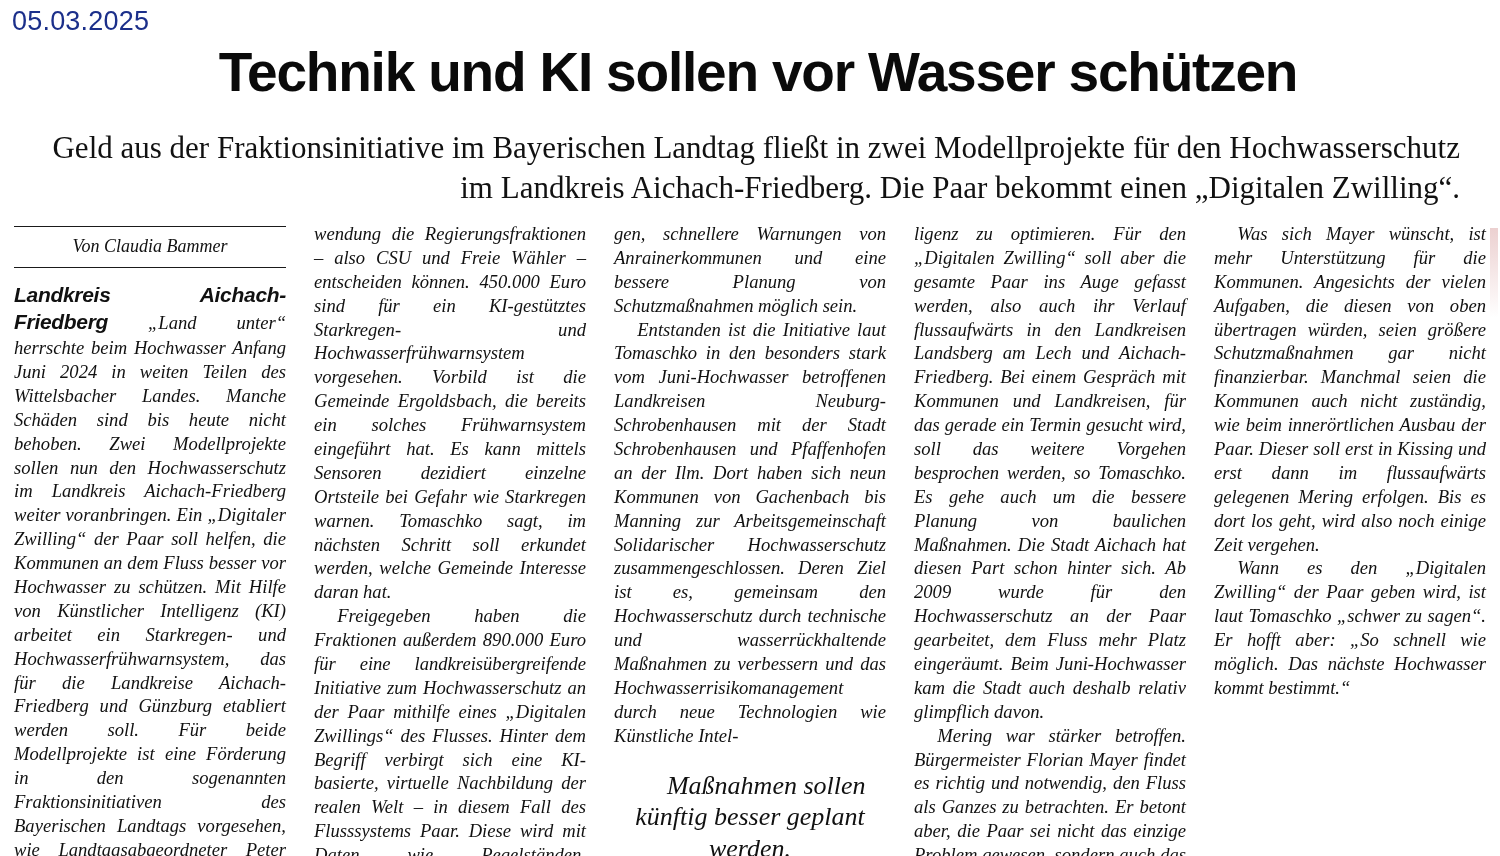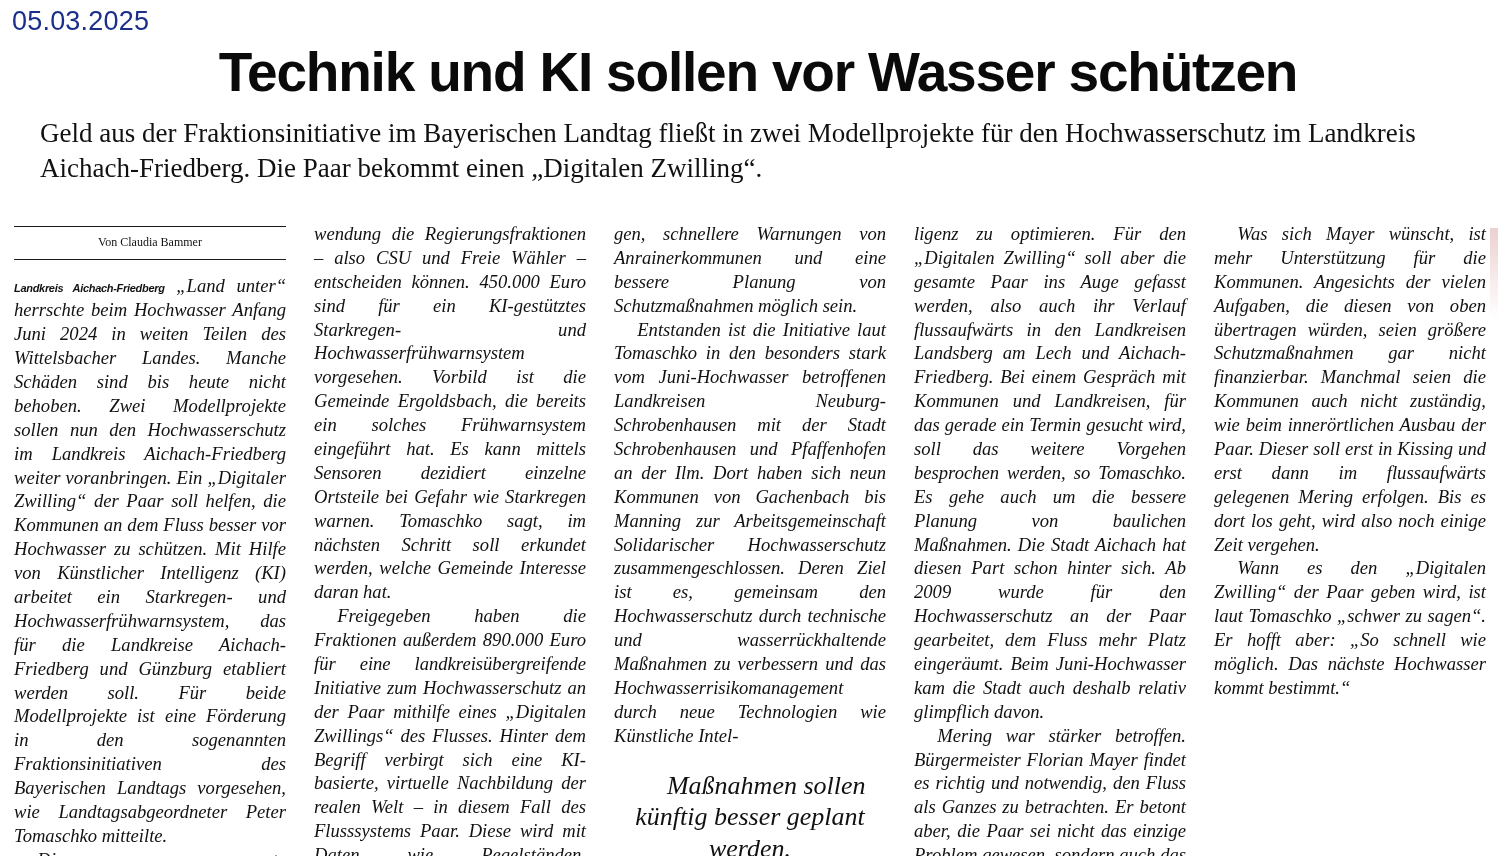--- a/index.html
+++ b/index.html
@@ -36,25 +36,25 @@
     padding: 44px 24px 0 40px;
     text-align: center;
     font-family: "Liberation Sans", sans-serif;
     font-weight: 700;
     font-size: 55px;
     line-height: 1.05;
     letter-spacing: -1.2px;
     color: #0a0a0a;
   }
   .subhead {
-    margin: 14px auto 0 auto;
+    margin: 26px auto 0 auto;
     width: 1420px;
-    text-align: left;
+    text-align: right;
     font-family: "Liberation Serif", serif;
-    font-size: 27px;
+    font-size: 31px;
     line-height: 1.3;
     color: #111;
   }
   .columns {
     position: absolute;
     top: 222px;
     left: 14px;
     width: 1472px;
     display: flex;
     gap: 28px;
@@ -75,29 +75,30 @@
   .col p.first {
     text-indent: 0;
   }
   .byline-rule {
     border-top: 1.6px solid #1a1a1a;
     margin: 4px 0 0 0;
     width: 100%;
   }
   .byline {
     text-align: center;
-    font-size: 12px;
+    font-style: italic;
+    font-size: 18px;
     padding: 8px 0 9px 0;
     border-bottom: 1.6px solid #1a1a1a;
     margin-bottom: 14px;
   }
   .dateline {
     font-family: "Liberation Sans", sans-serif;
     font-weight: 700;
-    font-size: 11px;
+    font-size: 21px;
     letter-spacing: -0.3px;
   }
   .pullquote {
     text-align: center;
     font-size: 26px;
     line-height: 1.22;
     padding: 22px 0 26px 0;
     text-indent: 0;
   }
   .col-1 { }

